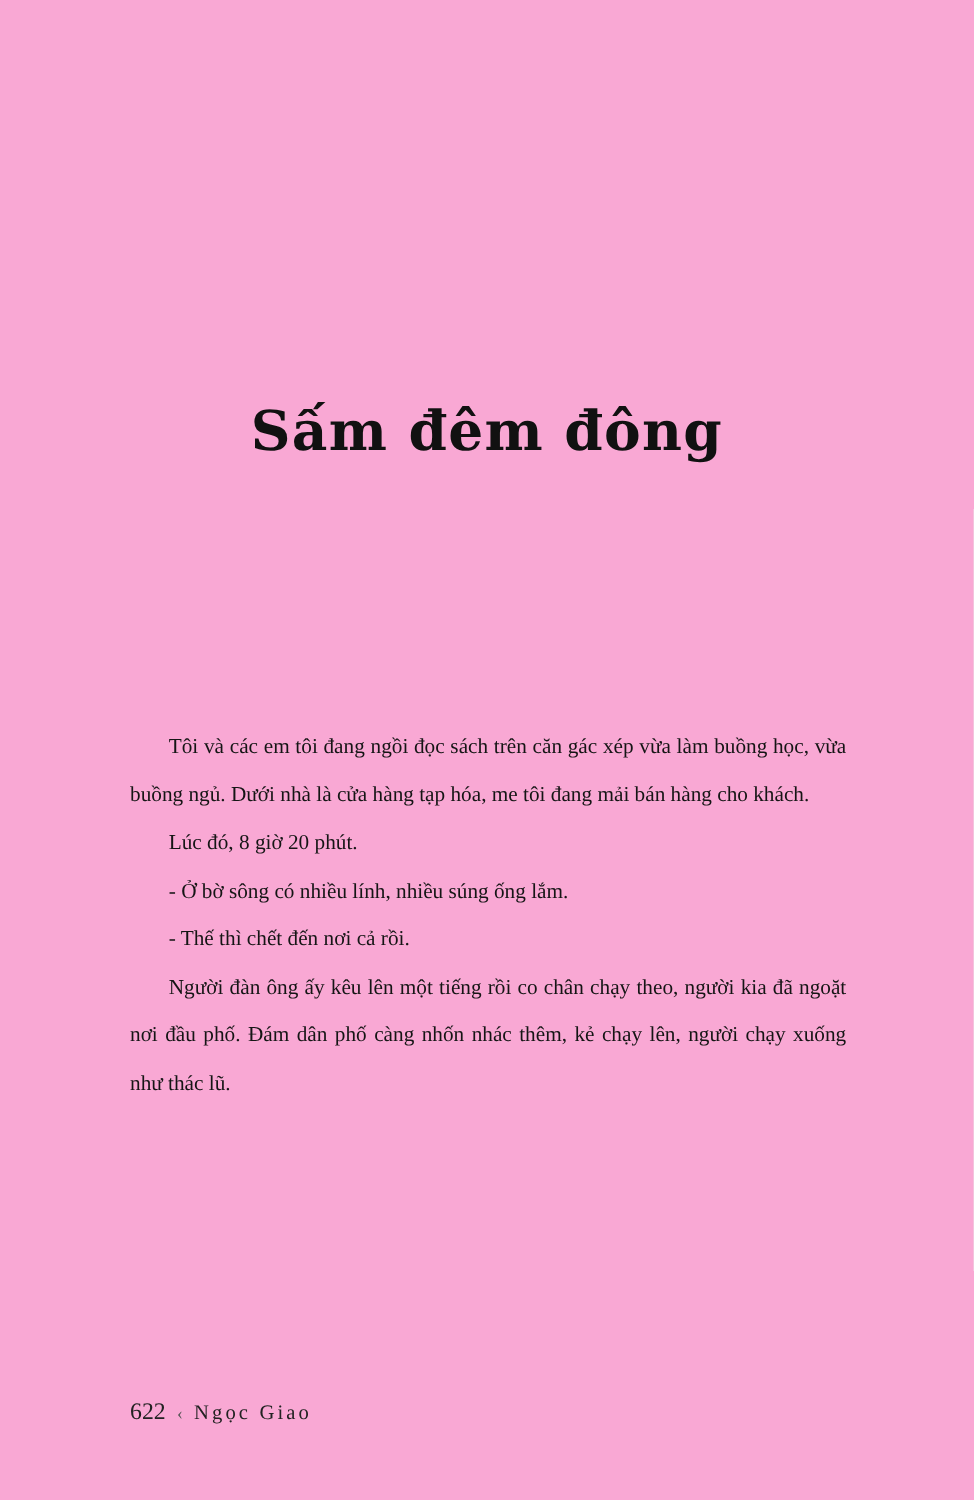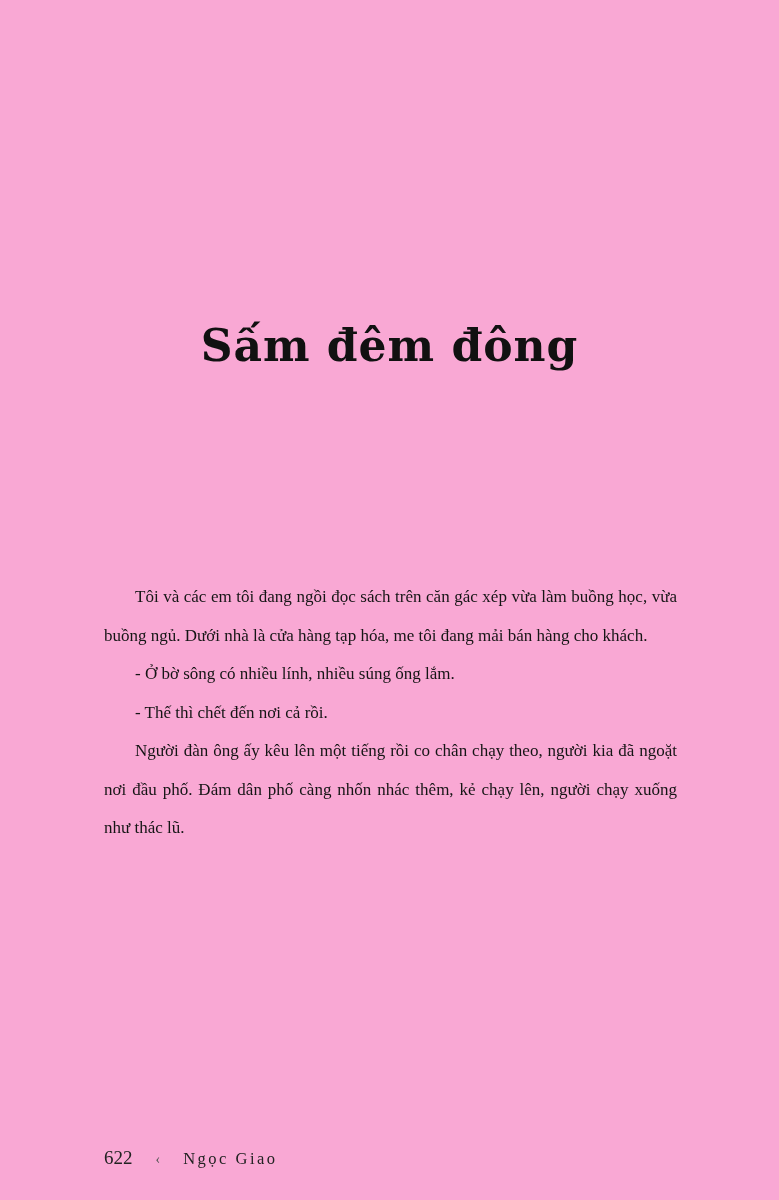--- a/index.html
+++ b/index.html
@@ -54,22 +54,21 @@
     text-indent: 31px;
   }
   .footer {
     position: absolute;
     left: 104px;
     top: 1119px;
     font-size: 18px;
     color: #222222;
     display: flex;
     align-items: baseline;
-    gap: 23px;
-    margin-top: 28px;
+    gap: 9px;
   }
   .footer .page-number {
     font-size: 19px;
     font-weight: 400;
   }
   .footer .separator {
     font-size: 14px;
     color: #555555;
   }
   .footer .author {
@@ -80,20 +79,21 @@
 </head>
 <body>
 
 <div class="page">
 
   <h1 class="chapter-title">Sấm đêm đông</h1>
 
 
   <div class="body-text">
     <p>Tôi và các em tôi đang ngồi đọc sách trên căn gác xép vừa làm buồng học, vừa buồng ngủ. Dưới nhà là cửa hàng tạp hóa, me tôi đang mải bán hàng cho khách.</p>
+    <p>Lúc đó, 8 giờ 20 phút.</p>
     <p>- Ở bờ sông có nhiều lính, nhiều súng ống lắm.</p>
     <p>- Thế thì chết đến nơi cả rồi.</p>
     <p>Người đàn ông ấy kêu lên một tiếng rồi co chân chạy theo, người kia đã ngoặt nơi đầu phố. Đám dân phố càng nhốn nhác thêm, kẻ chạy lên, người chạy xuống như thác lũ.</p>
   </div>
 
   <div class="footer">
     <span class="page-number">622</span>
     <span class="separator">‹</span>
     <span class="author">Ngọc Giao</span>
   </div>

